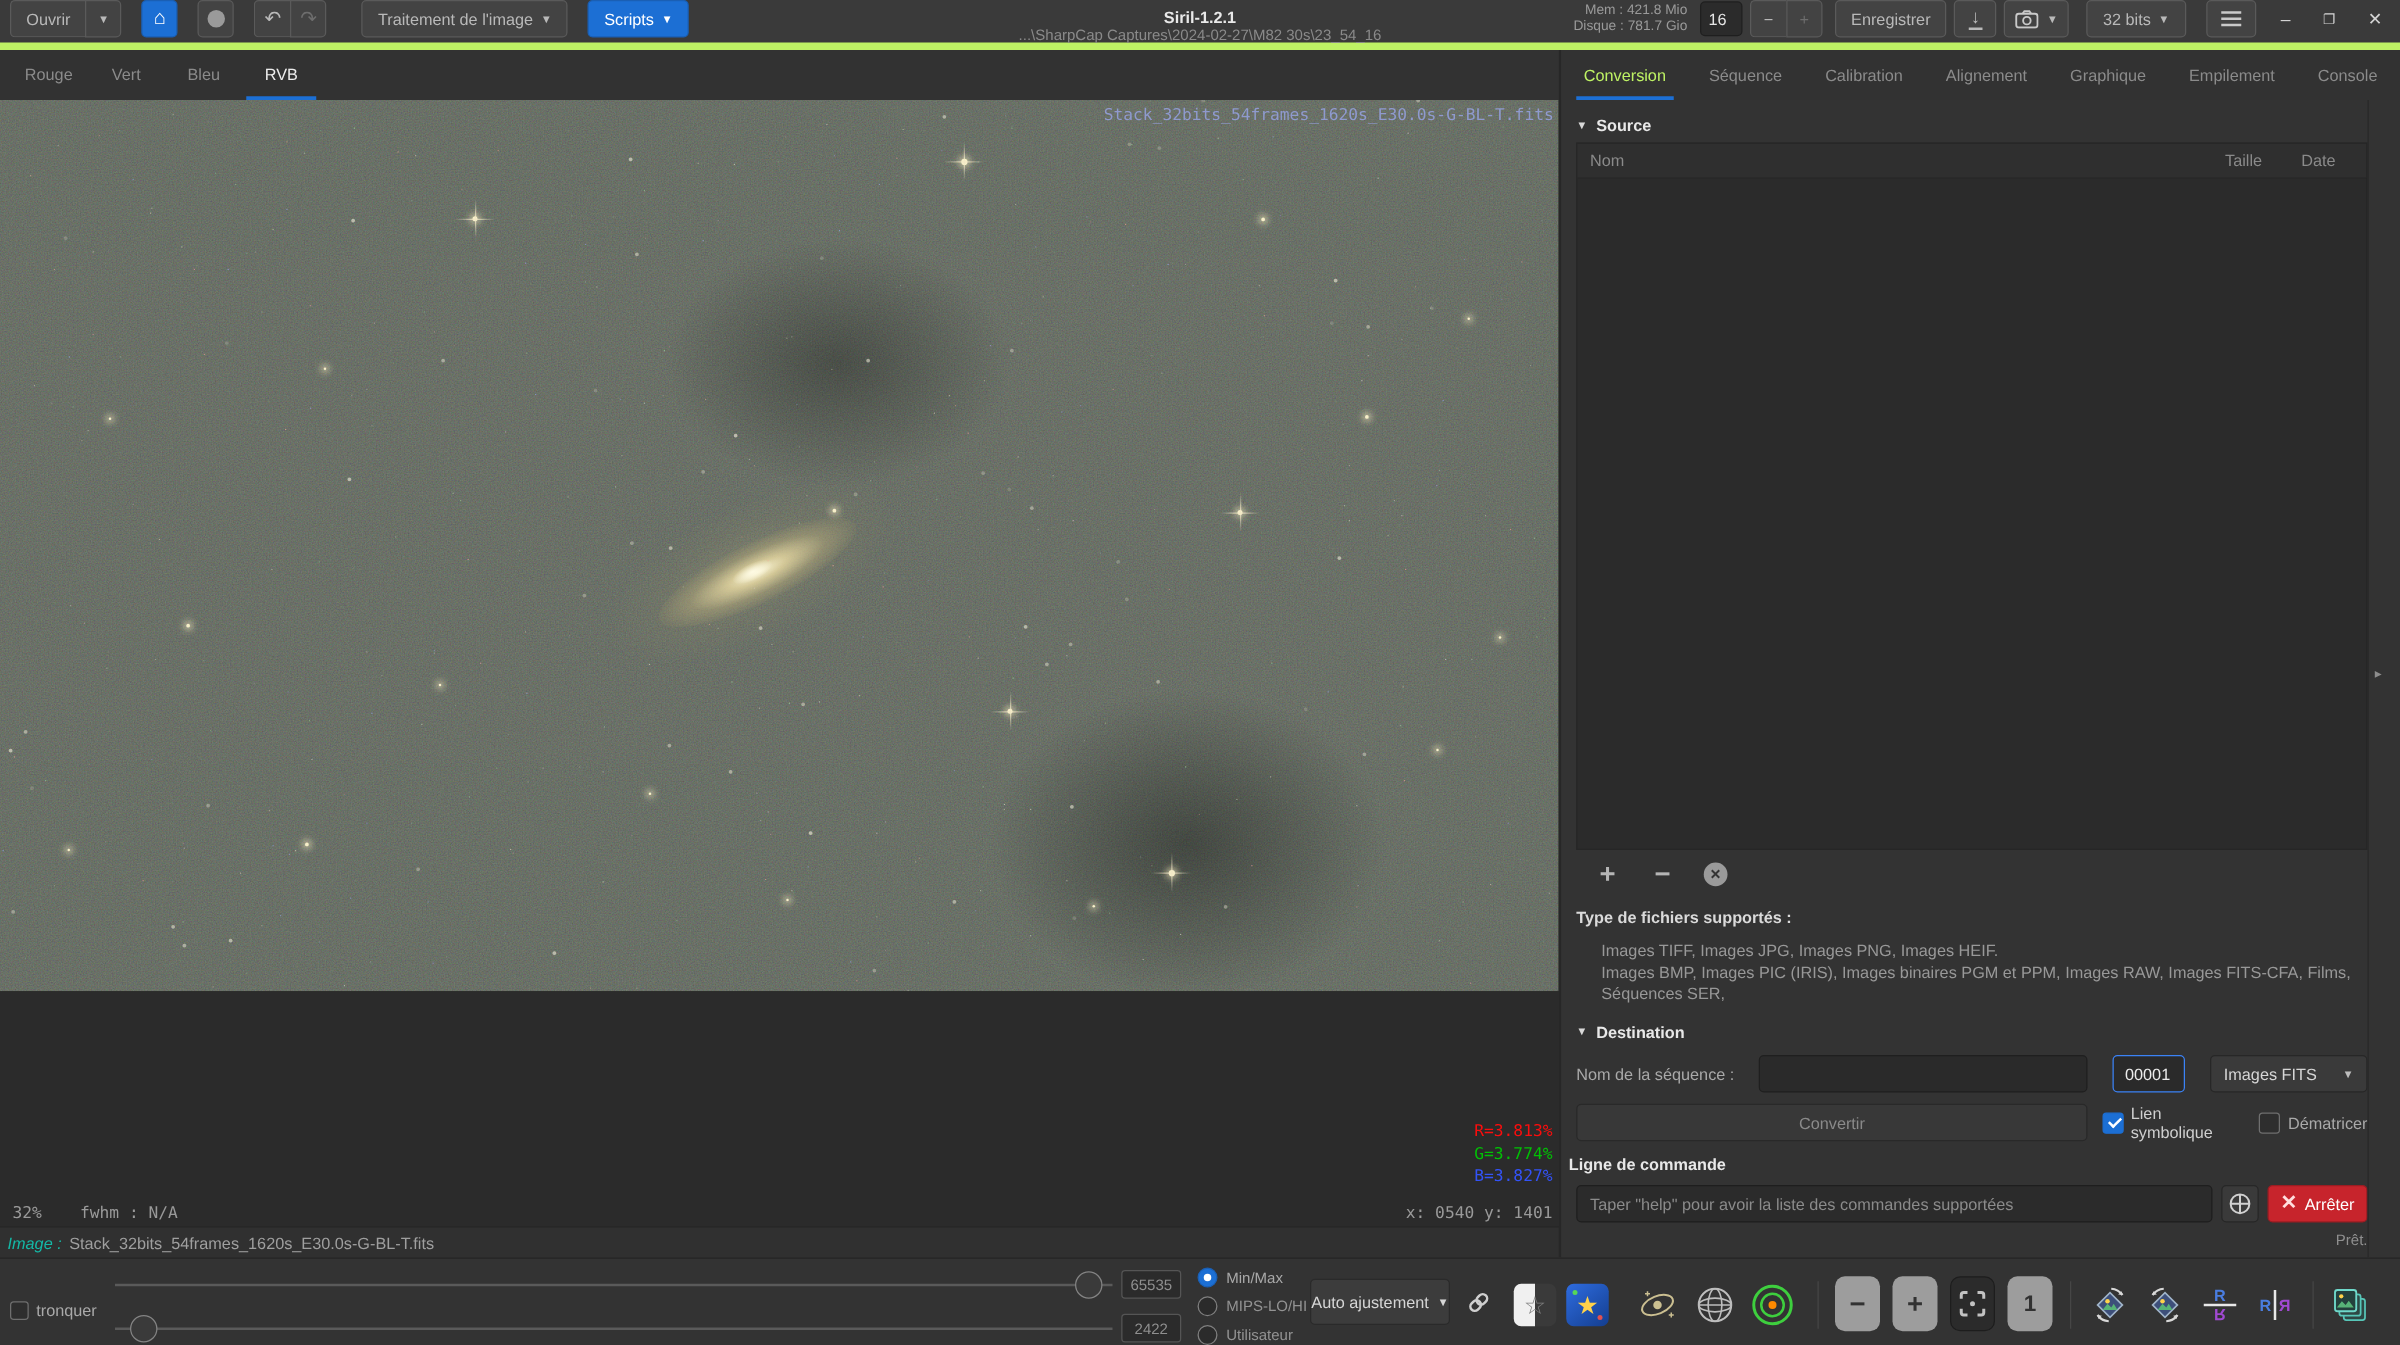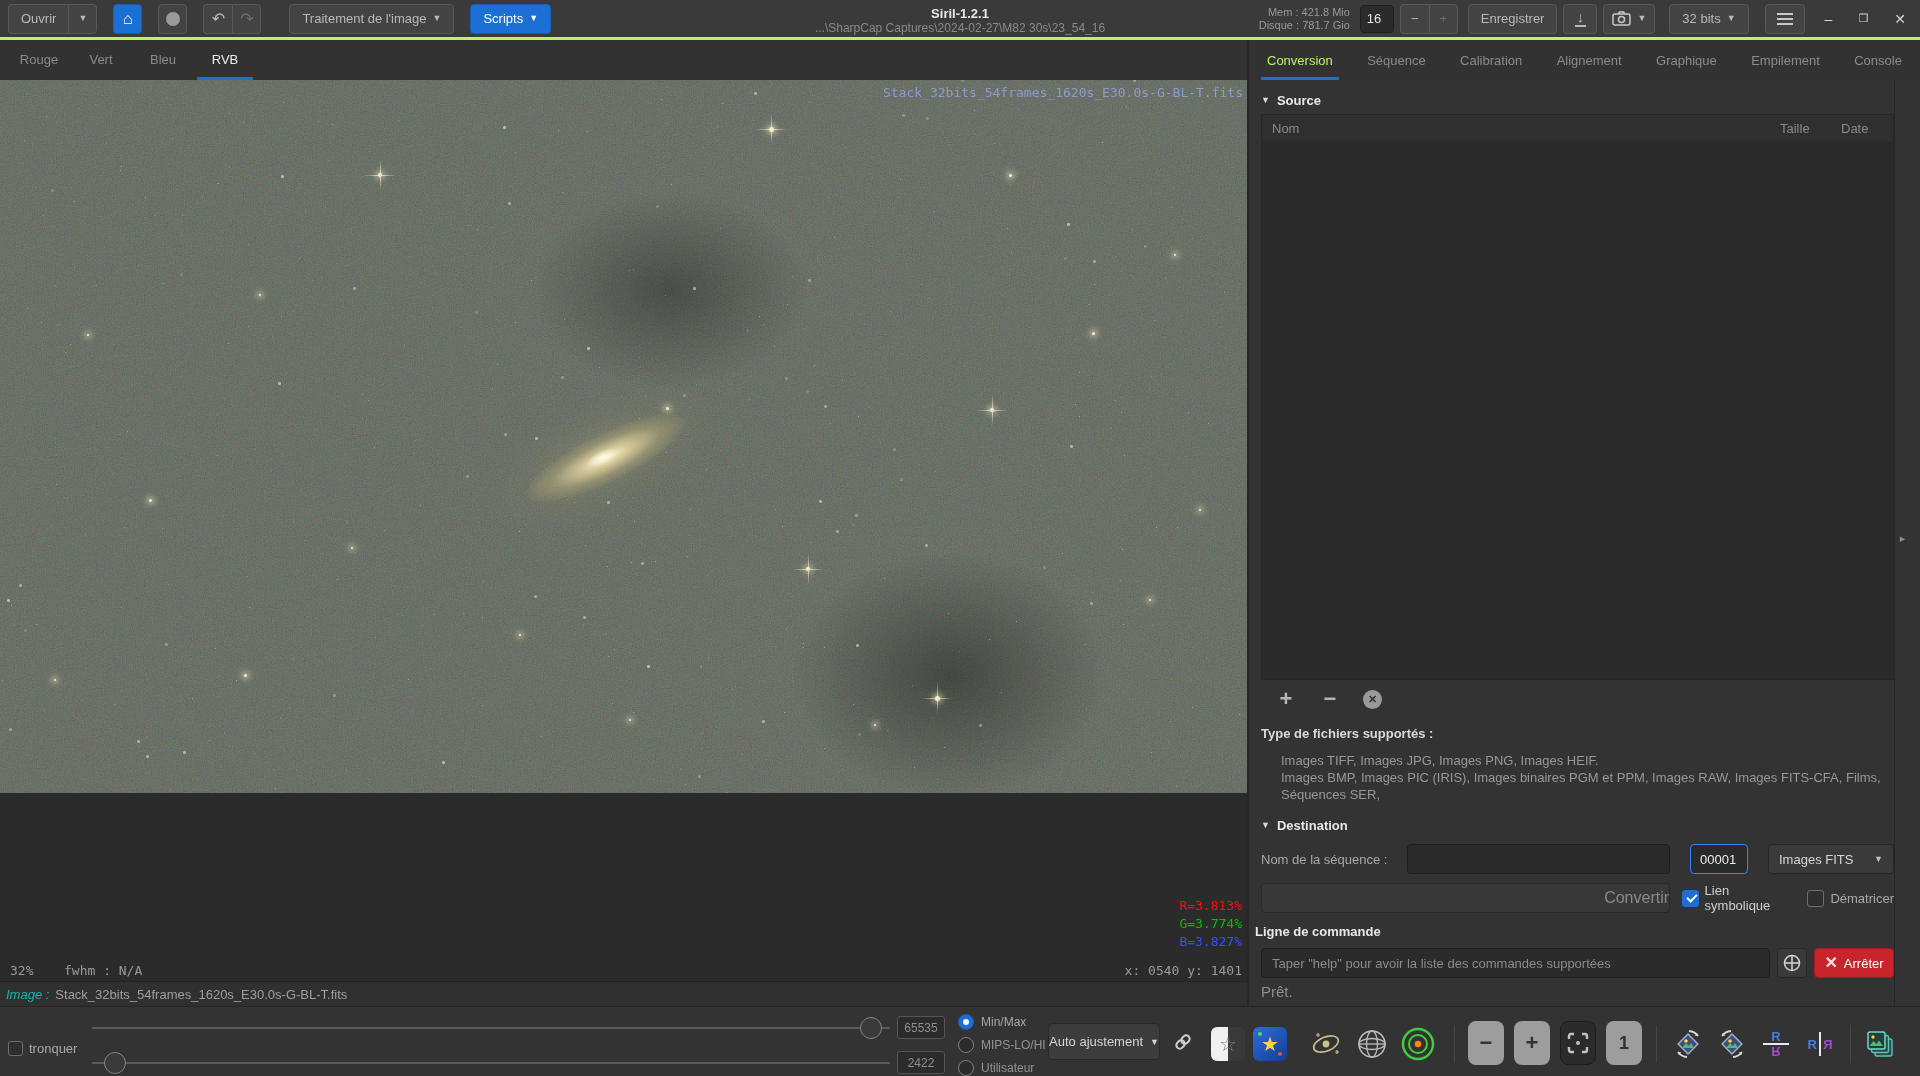--- a/index.html
+++ b/index.html
@@ -9,22 +9,22 @@
     --btn:#434343;
     --btnborder:#5a5a5a;
     --txt:#b9b9b9;
     --dim:#8b8b8b;
   }
   *{box-sizing:border-box;margin:0;padding:0;cursor:default;user-select:none}
   html,body{width:1920px;height:1076px;overflow:hidden;background:var(--bg);
     font-family:"Liberation Sans",sans-serif;color:#cfcfcf}
 
   
-  .titlebar{height:40px;background:var(--bar);border-bottom:3px solid #bef264;
-    display:flex;align-items:center;position:relative;padding:0 8px}
+  .titlebar{height:40px;background:var(--bar);border-bottom:6px solid #bef264;
+    display:flex;align-items:flex-start;position:relative;padding:0 8px}
   .tb-left{display:flex;align-items:center;gap:6px}
   .tbtn{height:30px;background:var(--btn);border:1px solid var(--btnborder);border-radius:4px;
     color:var(--txt);font-size:13px;display:flex;align-items:center;justify-content:center;padding:0 12px;gap:6px}
   .tbtn.icononly{width:29px;padding:0}
   .tbtn.blue{background:var(--accent);border-color:#1a5fb4;color:#fff}
   .tbtn .chev{font-size:9px;line-height:1}
   .joined{display:flex}
   .joined .tbtn:first-child{border-top-right-radius:0;border-bottom-right-radius:0;border-right:none}
   .joined .tbtn:last-child{border-top-left-radius:0;border-bottom-left-radius:0}
   .dis{color:#6d6d6d}
@@ -114,37 +114,37 @@
   .seq-row .lbl{font-size:13px;color:#a9a9a9;white-space:nowrap}
   .seq-input{flex:1;height:30px;background:#2a2a2a;border:1px solid #1f1f1f;border-radius:4px;color:#e6e6e6;
     font-size:13px;padding:0 8px}
   .idx-box{width:58px;height:30px;background:#2a2a2a;border:1px solid #3b82f6;border-radius:4px;color:#ececec;
     font-size:13px;display:flex;align-items:center;padding-left:9px}
   .combo{width:126px;height:30px;background:#3a3a3a;border:1px solid #272727;border-radius:4px;color:#d6d6d6;
     font-size:13px;display:flex;align-items:center;justify-content:space-between;padding:0 10px}
   .combo .chev{font-size:9px;color:#bdbdbd}
   .conv-row{display:flex;align-items:center;margin-top:5px;height:32px;gap:12px}
   .conv-btn{width:422px;height:30px;background:#383838;border:1px solid #292929;border-radius:4px;
-    color:#8a8a8a;font-size:16px;display:flex;align-items:center;justify-content:flex-end}
+    color:#8a8a8a;font-size:13px;display:flex;align-items:center;justify-content:center}
   .cbrow{display:flex;align-items:center;gap:6px;font-size:13px;color:#cfcfcf}
   .cb{width:17px;height:17px;border-radius:3px;background:#2e2e2e;border:1px solid #6f6f6f;position:relative}
   .cb.checked{background:var(--accent);border-color:var(--accent)}
   .cb.checked::after{content:"";position:absolute;left:4px;top:3px;width:8px;height:4px;
     border-left:2px solid #fff;border-bottom:2px solid #fff;transform:rotate(-45deg)}
   .cmd-title{font-size:13px;font-weight:bold;color:#e8e8e8;margin:10px 0 4px -6px;height:18px}
   .cmd-row{display:flex;align-items:center;gap:7px;height:34px}
   .cmd-input{flex:1;height:30px;background:#2b2b2b;border:1px solid #1e1e1e;border-radius:4px;color:#e6e6e6;
     font-size:13px;padding:0 10px}
   .cmd-input::placeholder,.seq-input::placeholder{color:#8b8b8b}
   .globe-btn{width:30px;height:30px;background:#3a3a3a;border:1px solid #272727;border-radius:4px;
     display:flex;align-items:center;justify-content:center}
   .stop-btn{width:80px;height:30px;background:#c7242c;border:1px solid #9c1c22;border-radius:4px;color:#fff;
     font-size:13px;display:flex;align-items:center;justify-content:center;gap:6px}
   .stop-btn .x{font-weight:bold;font-size:16px;line-height:1;color:#ffdede}
-  .pstatus{text-align:left;color:#8f8f8f;font-size:15px;height:26px;line-height:24px}
+  .pstatus{text-align:right;color:#8f8f8f;font-size:12px;height:26px;line-height:24px}
 
   
   .bottom-bar{height:70px;background:#333;border-top:1px solid #252525;position:relative}
   .trunc{position:absolute;left:8px;top:34px;display:flex;align-items:center;gap:6px;font-size:13px;color:#a9a9a9}
   .track{position:absolute;left:92px;width:798px;height:2px;background:#5a5a5a}
   .t1{top:20px}.t2{top:55px}
   .handle{position:absolute;width:22px;height:22px;border-radius:50%;background:#3a3a3a;border:1px solid #848484}
   .h1{left:860px;top:10px}.h2{left:104px;top:45px}
   .valbox{position:absolute;left:897px;width:48px;height:23px;background:#2b2b2b;border:1px solid #555;
     border-radius:3px;color:#8f8f8f;font-size:12px;display:flex;align-items:center;justify-content:center}

